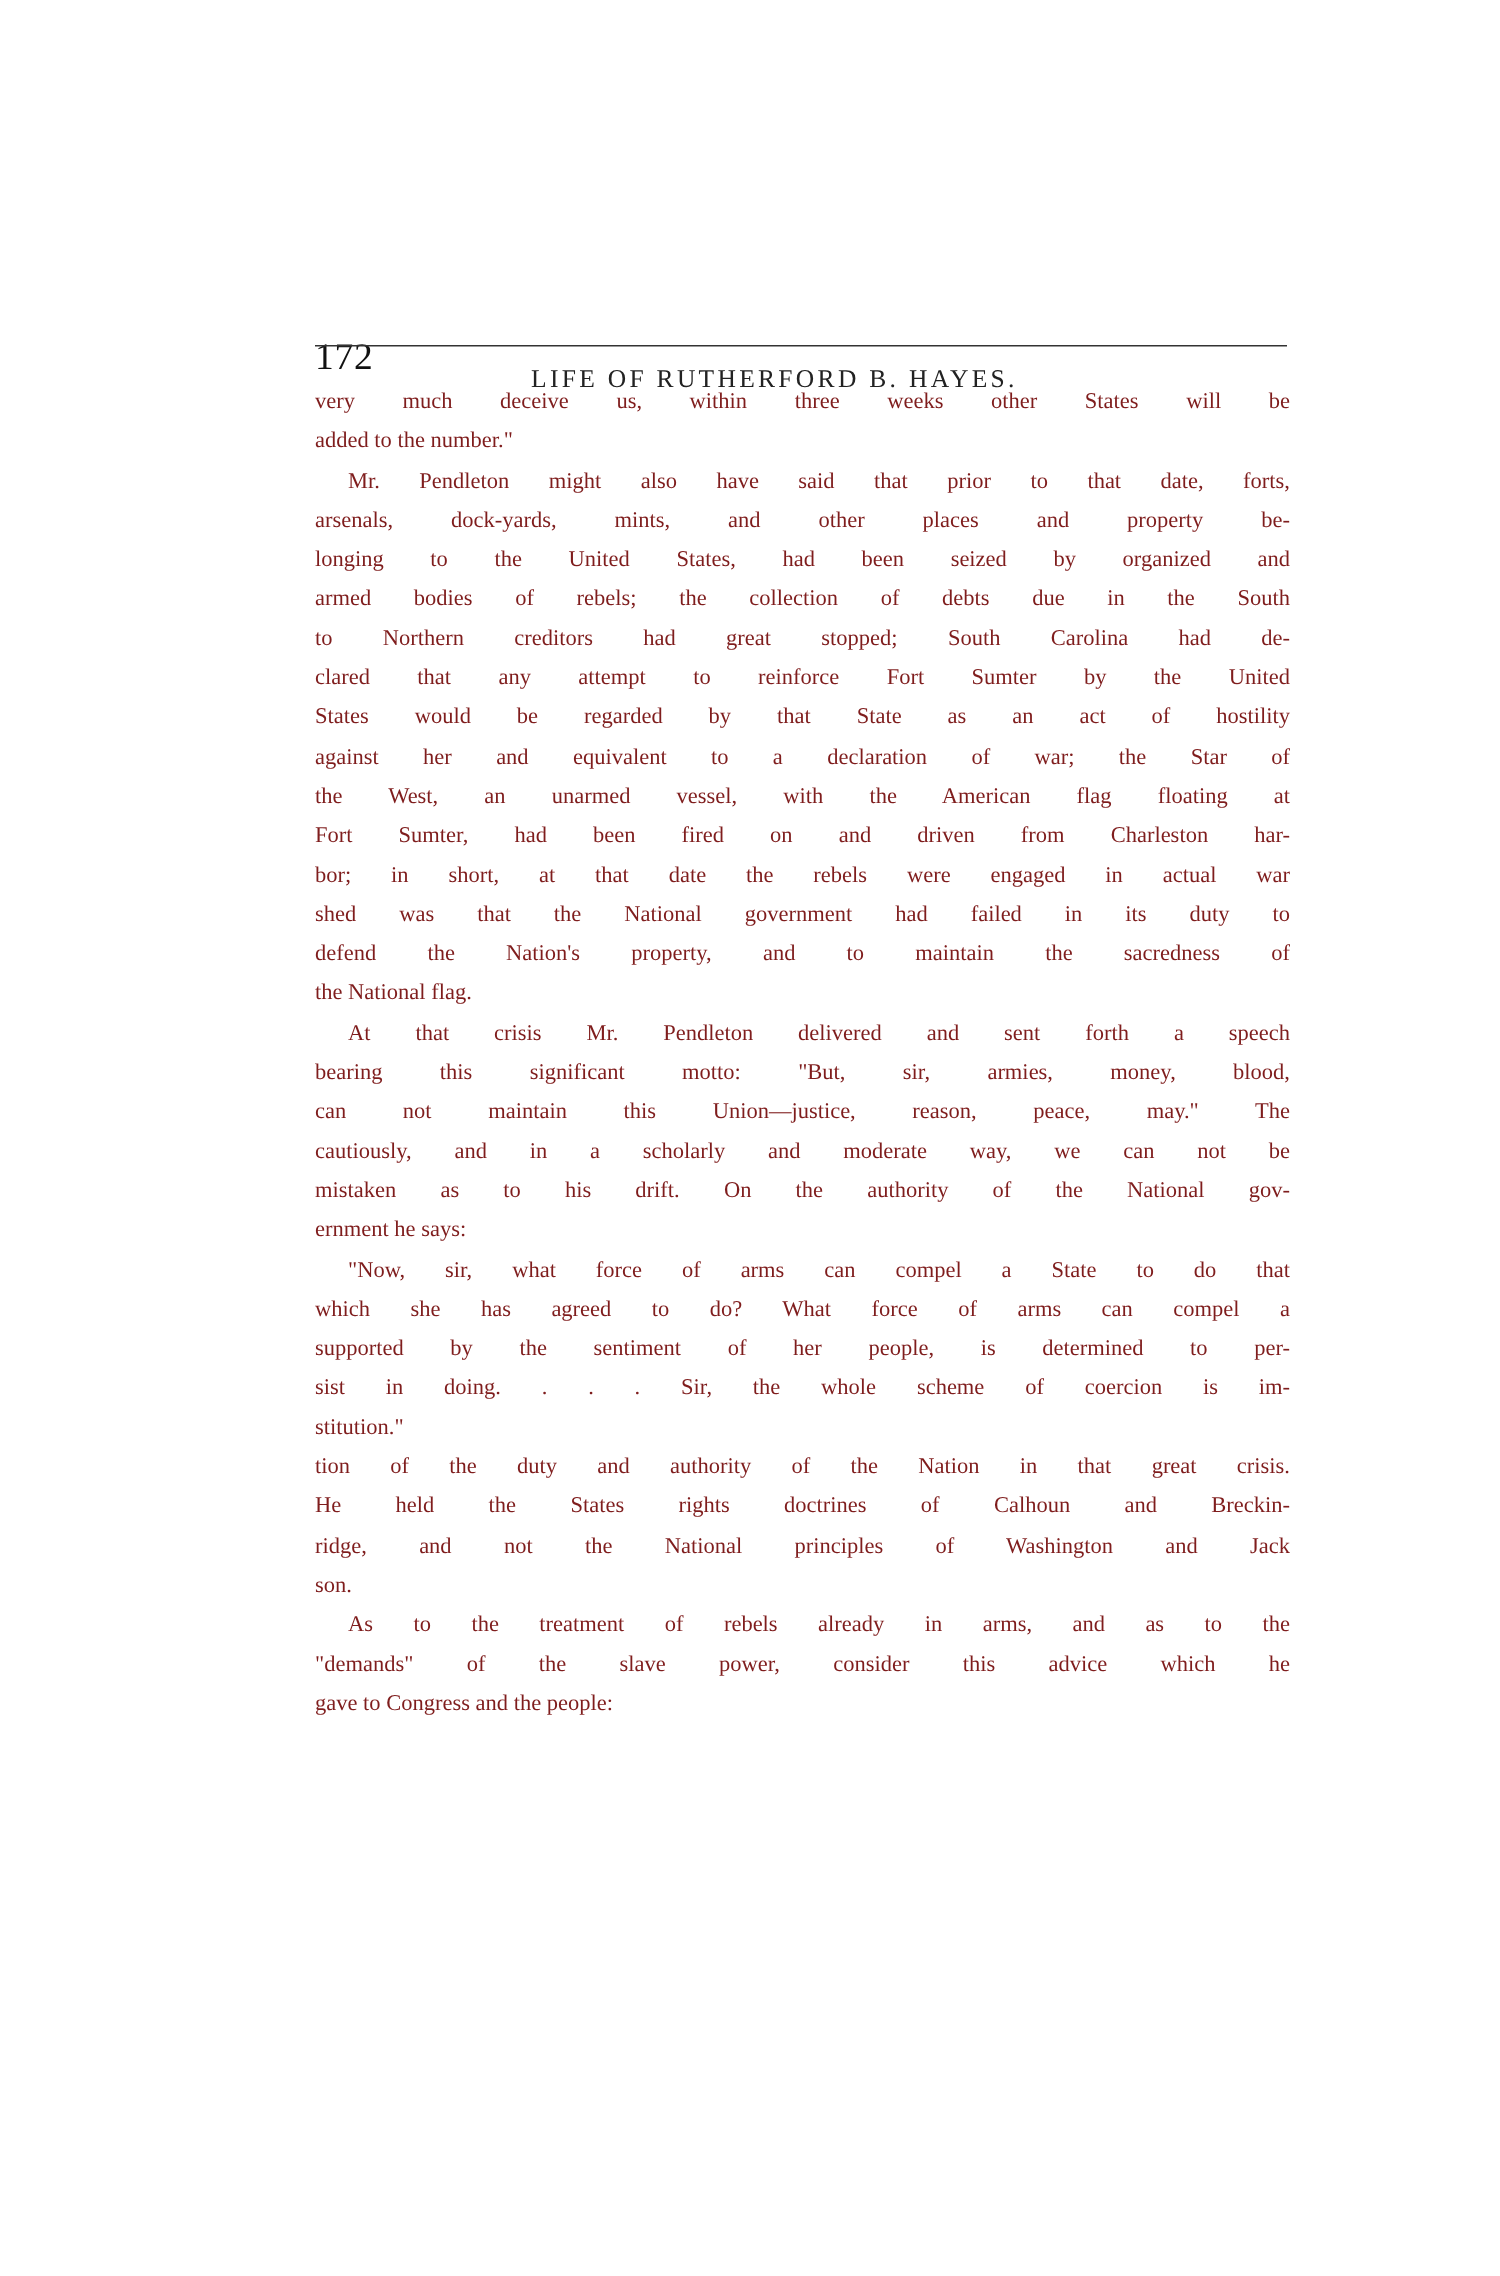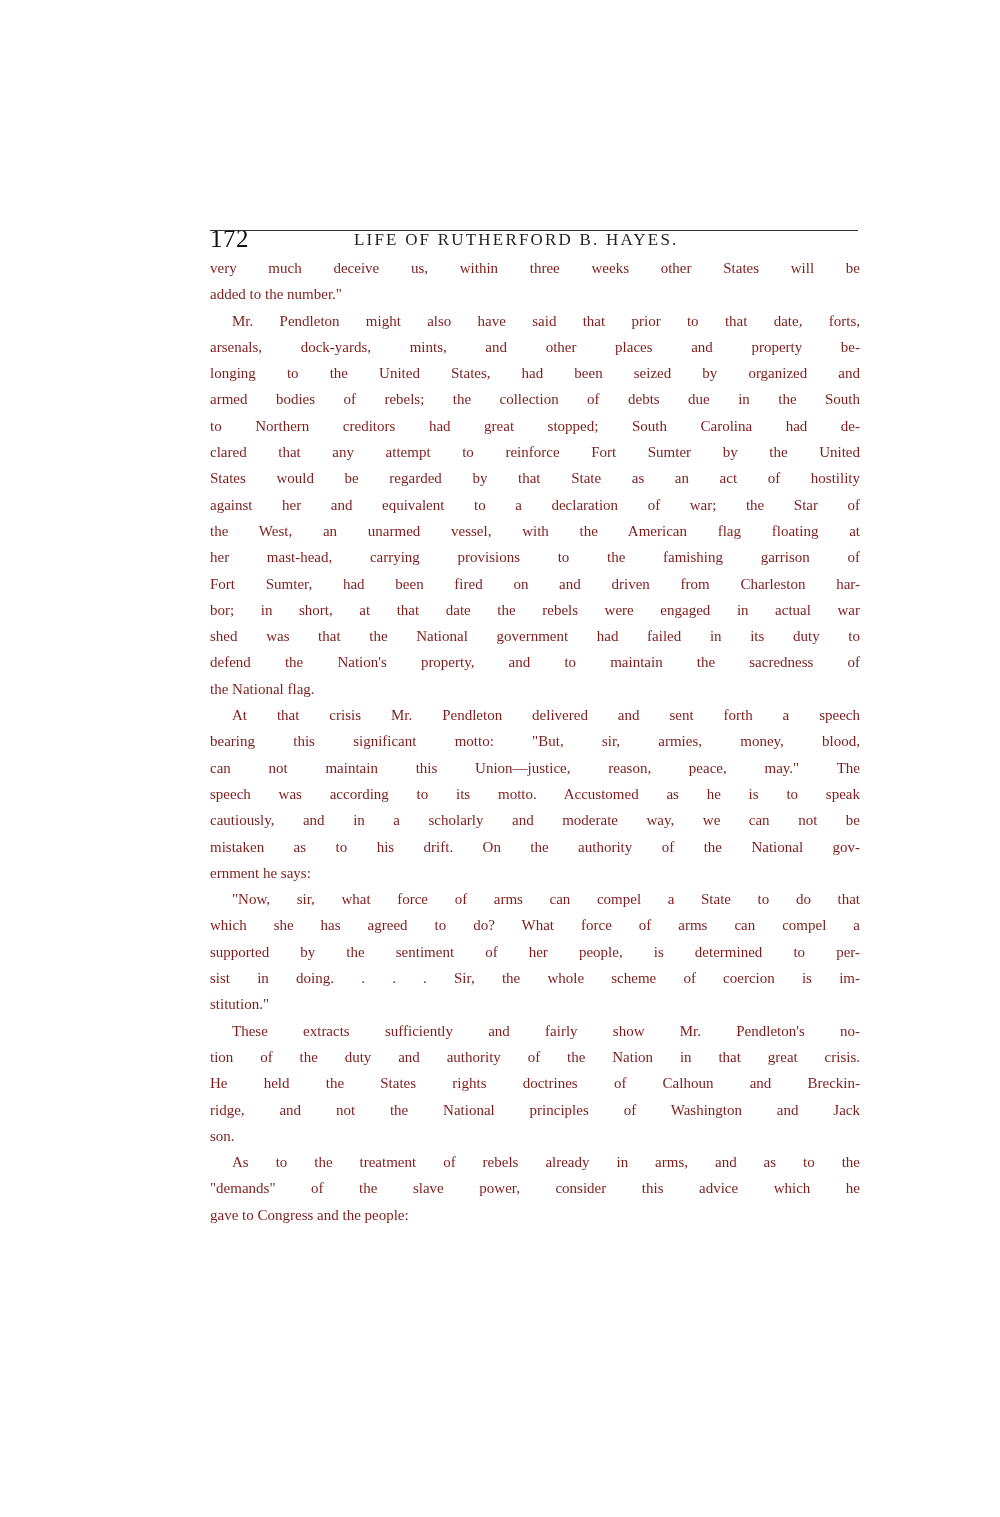--- a/index.html
+++ b/index.html
@@ -33,21 +33,21 @@
       left: 0;
       top: 0;
       font-size: 25px;
       line-height: 30px;
       color: #111;
       letter-spacing: 0.5px;
     }
     .running-title {
       position: absolute;
       left: 144px;
-      top: 4px;
+      top: 17px;
       font-size: 17px;
       line-height: 24px;
       letter-spacing: 2.2px;
       color: #222;
     }
     .head-rule {
       position: absolute;
       left: 210px;
       top: 230px;
       width: 648px;
@@ -99,48 +99,45 @@
     <div>
       <span class="line indent">Mr. Pendleton might also have said that prior to that date, forts,</span>
       <span class="line">arsenals, dock-yards, mints, and other places and property be-</span>
       <span class="line">longing to the United States, had been seized by organized and</span>
       <span class="line">armed bodies of rebels; the collection of debts due in the South</span>
       <span class="line">to Northern creditors had great stopped; South Carolina had de-</span>
       <span class="line">clared that any attempt to reinforce Fort Sumter by the United</span>
       <span class="line">States would be regarded by that State as an act of hostility</span>
       <span class="line">against her and equivalent to a declaration of war; the Star of</span>
       <span class="line">the West, an unarmed vessel, with the American flag floating at</span>
-      <span class="line">her mast-head, carrying provisions to the famishing garrison of</span>
       <span class="line">Fort Sumter, had been fired on and driven from Charleston har-</span>
       <span class="line">bor; in short, at that date the rebels were engaged in actual war</span>
       <span class="line">shed was that the National government had failed in its duty to</span>
       <span class="line">defend the Nation's property, and to maintain the sacredness of</span>
       <span class="line last">the National flag.</span>
     </div>
 
     <div>
       <span class="line indent">At that crisis Mr. Pendleton delivered and sent forth a speech</span>
       <span class="line">bearing this significant motto: "But, sir, armies, money, blood,</span>
       <span class="line">can not maintain this Union—justice, reason, peace, may." The</span>
-      <span class="line">speech was according to its motto. Accustomed as he is to speak</span>
       <span class="line">cautiously, and in a scholarly and moderate way, we can not be</span>
       <span class="line">mistaken as to his drift. On the authority of the National gov-</span>
       <span class="line last">ernment he says:</span>
     </div>
 
     <div>
       <span class="line indent">"Now, sir, what force of arms can compel a State to do that</span>
       <span class="line">which she has agreed to do? What force of arms can compel a</span>
       <span class="line">supported by the sentiment of her people, is determined to per-</span>
       <span class="line">sist in doing. . . . Sir, the whole scheme of coercion is im-</span>
       <span class="line last">stitution."</span>
     </div>
 
     <div>
-      <span class="line indent">These extracts sufficiently and fairly show Mr. Pendleton's no-</span>
       <span class="line">tion of the duty and authority of the Nation in that great crisis.</span>
       <span class="line">He held the States rights doctrines of Calhoun and Breckin-</span>
       <span class="line">ridge, and not the National principles of Washington and Jack</span>
       <span class="line last">son.</span>
     </div>
 
     <div>
       <span class="line indent">As to the treatment of rebels already in arms, and as to the</span>
       <span class="line">"demands" of the slave power, consider this advice which he</span>
       <span class="line last">gave to Congress and the people:</span>

